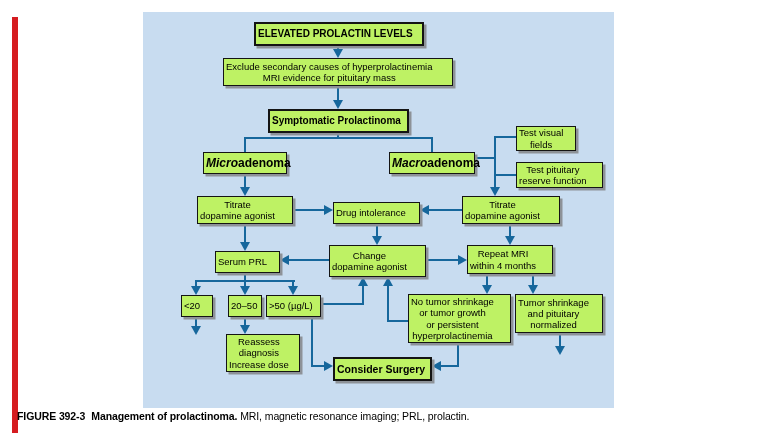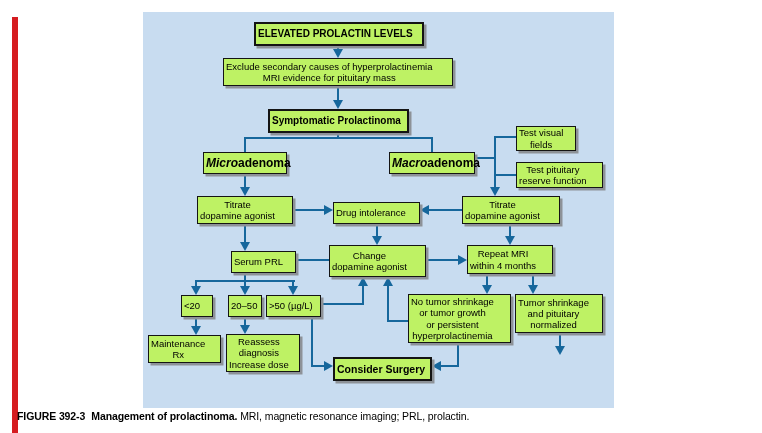--- a/index.html
+++ b/index.html
@@ -29,21 +29,21 @@
   #n-elevated{left:254px;top:22px;width:170px;height:16px;}
   #n-exclude{left:223px;top:58px;width:230px;height:28px;}
   #n-symptomatic{left:268px;top:109px;width:141px;height:17px;}
   #n-micro{left:203px;top:152px;width:84px;height:18px;}
   #n-macro{left:389px;top:152px;width:86px;height:18px;}
   #n-test-visual{left:516px;top:126px;width:60px;height:25px;}
   #n-test-pituitary{left:516px;top:162px;width:87px;height:26px;}
   #n-titrate-left{left:197px;top:196px;width:96px;height:28px;}
   #n-drug{left:333px;top:202px;width:87px;height:17px;}
   #n-titrate-right{left:462px;top:196px;width:98px;height:28px;}
-  #n-serum{left:215px;top:251px;width:65px;height:18px;margin-left:16px;}
+  #n-serum{left:215px;top:251px;width:65px;height:18px;}
   #n-change{left:329px;top:245px;width:97px;height:32px;}
   #n-repeat{left:467px;top:245px;width:86px;height:29px;}
   #n-lt20{left:181px;top:295px;width:32px;height:18px;}
   #n-2050{left:228px;top:295px;width:34px;height:18px;}
   #n-gt50{left:266px;top:295px;width:55px;height:18px;}
   #n-noshrink{left:408px;top:294px;width:103px;height:49px;}
   #n-shrink{left:515px;top:294px;width:88px;height:39px;}
   #n-maint{left:148px;top:335px;width:73px;height:28px;}
   #n-reassess{left:226px;top:334px;width:74px;height:38px;}
   #n-consider{left:333px;top:357px;width:99px;height:19px;font-size:10.5px;}
@@ -182,24 +182,20 @@
     <span>No tumor shrinkage
 or tumor growth
 or persistent
 hyperprolactinemia</span>
     </div>
   <div class="node" id="n-shrink">
     <span>Tumor shrinkage
 and pituitary
 normalized</span>
     </div>
-  <div class="node" id="n-maint">
-    <span>Maintenance
-Rx</span>
-    </div>
   <div class="node" id="n-reassess">
     <span>Reassess
 diagnosis
 Increase dose</span>
     </div>
   <div class="node bold b2" id="n-consider">
     <span>Consider Surgery</span>
     </div>
 
   <div id="caption">

